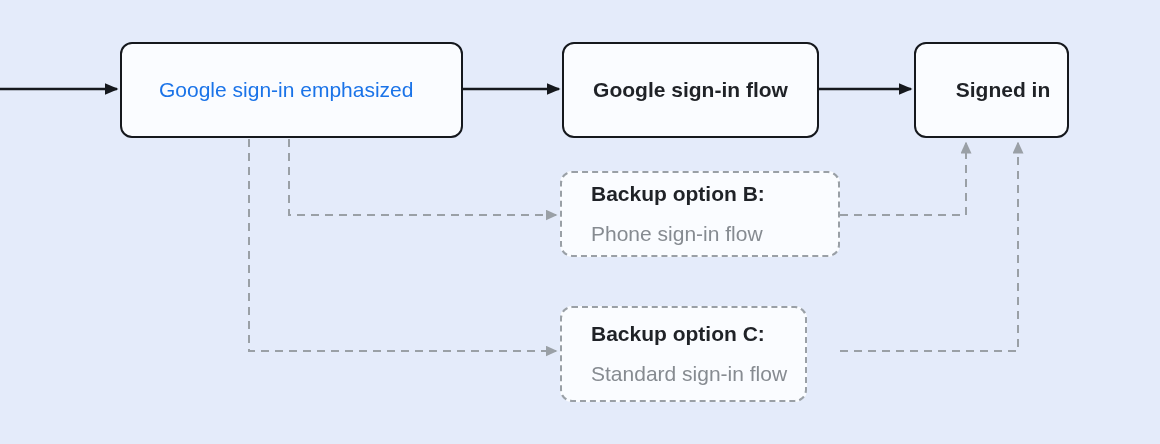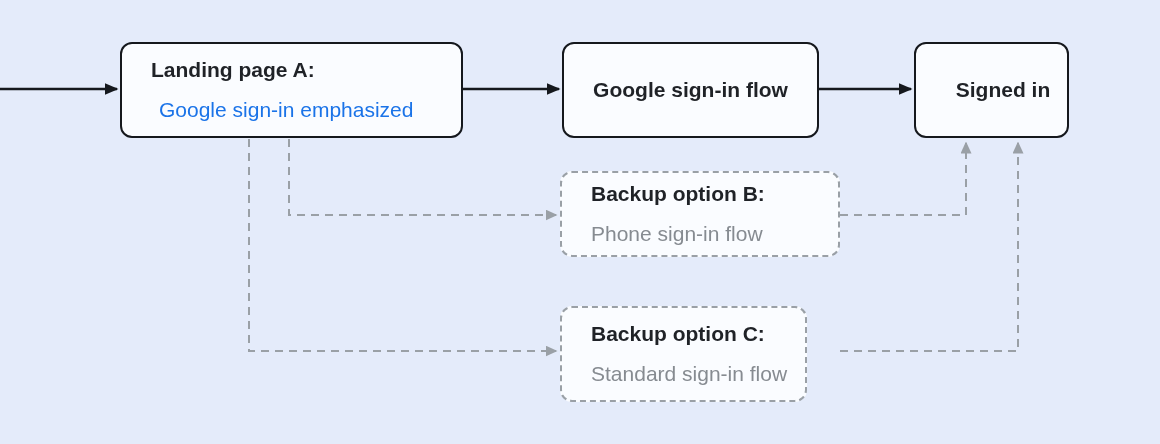--- a/index.html
+++ b/index.html
@@ -76,21 +76,20 @@
     <path class="solid-line" d="M463,89 H559" marker-end="url(#mDark)"></path>
     <path class="solid-line" d="M819,89 H911" marker-end="url(#mDark)"></path>
 
     <path class="dashed-line" d="M289,139 V215 H556" marker-end="url(#mGray)"></path>
     <path class="dashed-line" d="M249,139 V351 H556" marker-end="url(#mGray)"></path>
     <path class="dashed-line" d="M840,215 H966 V143" marker-end="url(#mGray)"></path>
     <path class="dashed-line" d="M840,351 H1018 V143" marker-end="url(#mGray)"></path>
   </svg>
 
   <div class="node solid left-align" style="left:120px; top:42px; width:343px; height:96px;">
-    <div class="title">Landing page A:</div>
     <div class="sub-blue">Google sign-in emphasized</div>
   </div>
 
   <div class="node solid center" style="left:562px; top:42px; width:257px; height:96px;">
     <div class="title">Google sign-in flow</div>
   </div>
 
   <div class="node solid center" style="left:914px; top:42px; width:155px; height:96px;padding-left:23px;">
     <div class="title">Signed in</div>
   </div>

